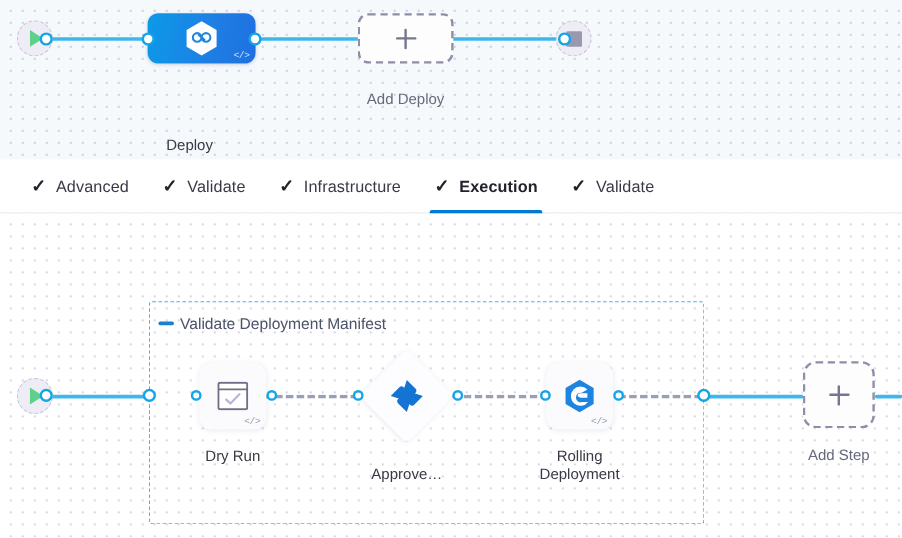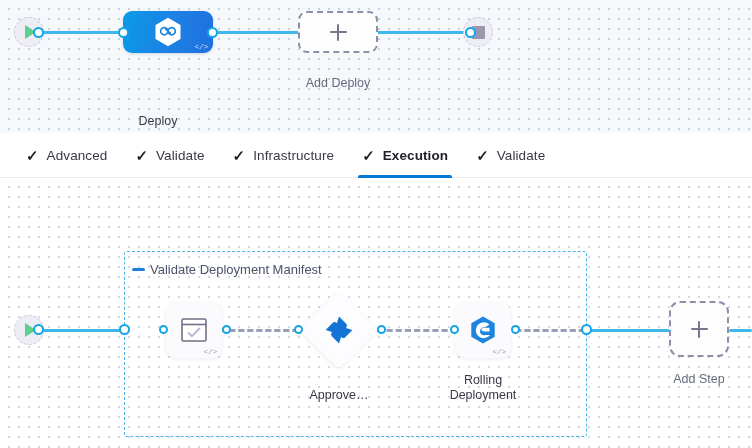--- a/index.html
+++ b/index.html
@@ -356,20 +356,21 @@
 
     <div class="step-node" style="left:166px; top:124px;">
       <svg width="26" height="24" viewBox="0 0 26 24">
         <rect x="1" y="1" width="24" height="22" rx="1.5" fill="#ffffff" stroke="#6f7085" stroke-width="1.6"></rect>
         <line x1="1" y1="6.5" x2="25" y2="6.5" stroke="#6f7085" stroke-width="1.6"></line>
         <path d="M7.5 15 L11 18.2 L18.5 10.5" fill="none" stroke="#b9b7d6" stroke-width="1.9" stroke-linecap="round" stroke-linejoin="round"></path>
       </svg>
       <span class="code-badge on-white">&lt;/&gt;</span>
     </div>
     <div class="port sm" style="left:222px; top:147px;"></div>
+    <div class="node-label" style="left:144px; top:195px; width:100px;">Dry Run</div>
 
     <div class="port sm" style="left:294px; top:147px;"></div>
     <div class="diamond-node" style="left:311px; top:124px;"></div>
     <div class="diamond-inner" style="left:311px; top:124px;">
       <svg width="30" height="30" viewBox="0 0 30 30">
         <g fill="#1374d4">
           <path d="M15 1.6 L22.2 8.8 a2.6 2.6 0 0 1 0 3.6 L18.6 16 a1.6 1.6 0 0 1 -2.3 0 L12.7 12.4 a2.6 2.6 0 0 1 0 -3.6 Z"></path>
           <path d="M15 28.4 L7.8 21.2 a2.6 2.6 0 0 1 0 -3.6 L11.4 14 a1.6 1.6 0 0 1 2.3 0 L17.3 17.6 a2.6 2.6 0 0 1 0 3.6 Z"></path>
           <path d="M1.6 15 L8.8 7.8 a2.6 2.6 0 0 1 3.6 0 L16 11.4 a1.6 1.6 0 0 1 0 2.3 L12.4 17.3 a2.6 2.6 0 0 1 -3.6 0 Z"></path>
           <path d="M28.4 15 L21.2 22.2 a2.6 2.6 0 0 1 -3.6 0 L14 18.6 a1.6 1.6 0 0 1 0 -2.3 L17.6 12.7 a2.6 2.6 0 0 1 3.6 0 Z"></path>

